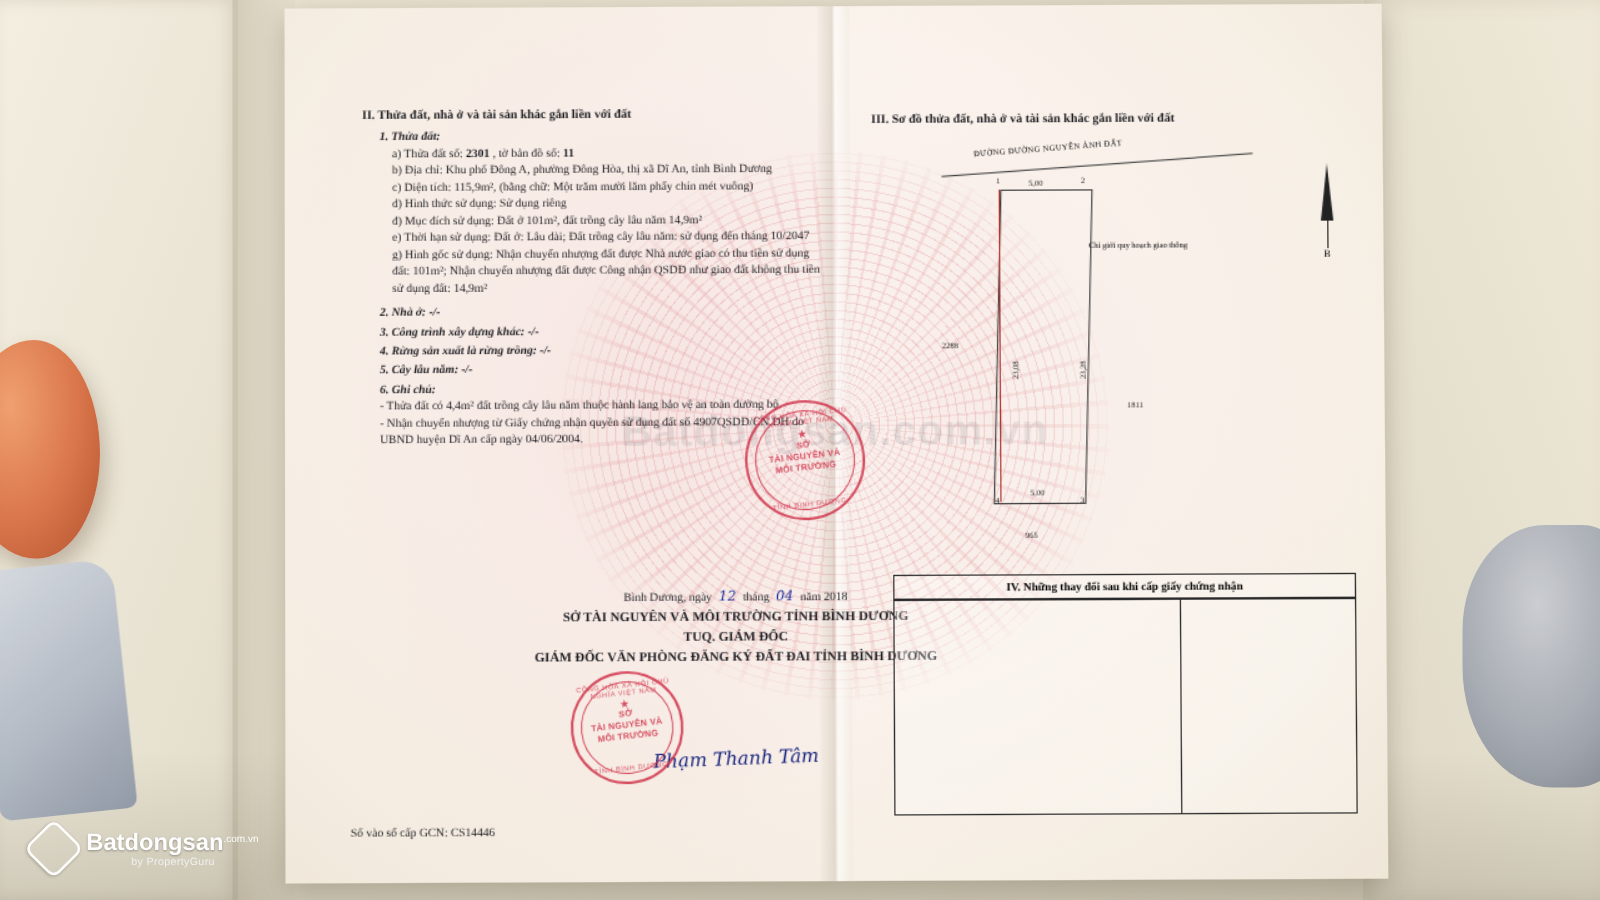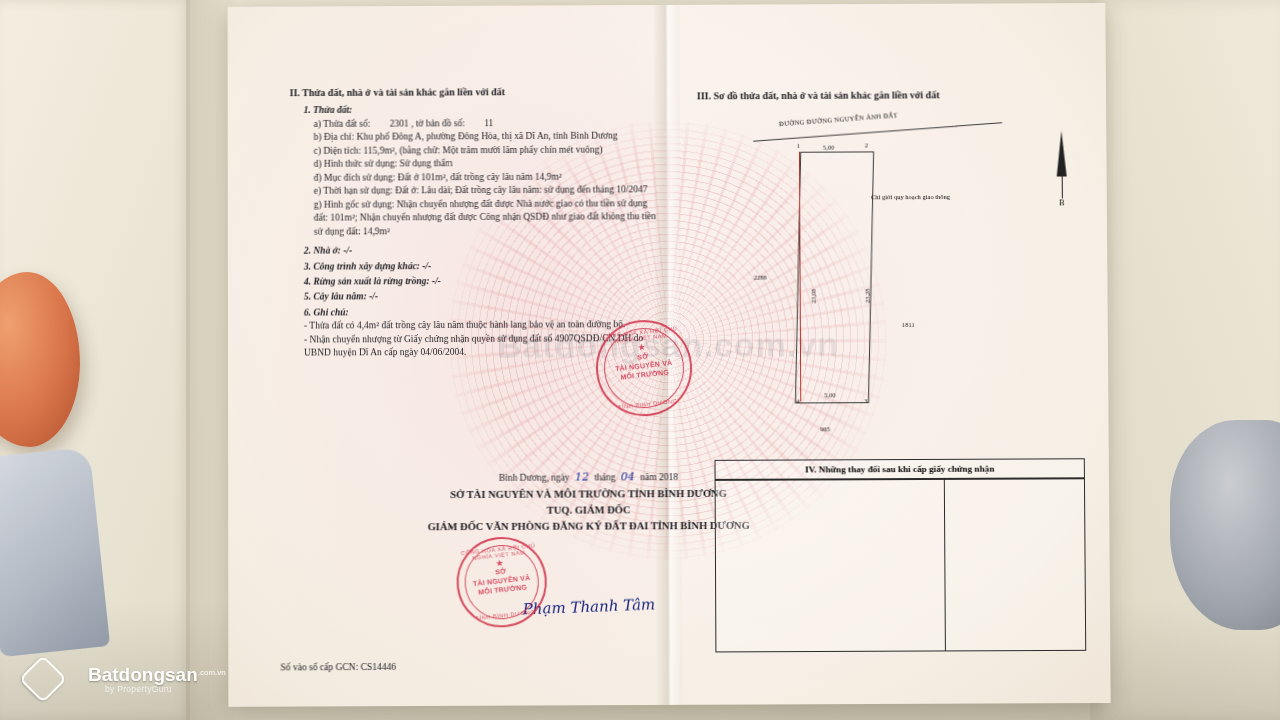--- a/index.html
+++ b/index.html
@@ -138,21 +138,21 @@
     margin-bottom: 4px;
   }
   .sub-title {
     font-style: italic;
     font-weight: 700;
     margin-top: 2px;
   }
   .indent-1 { padding-left: 14px; }
   .indent-2 { padding-left: 24px; }
   .row { display: block; }
-  .b { font-weight: 400; margin-left: 17px; }
+  .b { font-weight: 700; }
   .mt6 { margin-top: 6px; }
 
   .notes-list { padding-left: 14px; }
 
   
   .sign-block {
     position: absolute;
     left: 180px; top: 466px;
     width: 360px;
     text-align: center;
@@ -351,21 +351,20 @@
     transform: rotate(45deg);
     box-shadow: 0 1px 3px rgba(0,0,0,.25);
   }
   .brand-text { line-height: 1.05; }
   .brand-name {
     font-family: "Liberation Sans", sans-serif;
     font-size: 19px;
     font-weight: 700;
     color: #ffffff;
     text-shadow: 0 1px 2px rgba(0,0,0,.35);
-    margin-left: 19px;
   }
   .brand-tld {
     font-family: "Liberation Sans", sans-serif;
     font-size: 8px;
     color: #ffffff;
     vertical-align: super;
     text-align: center;
   }
   .brand-sub {
     font-family: "Liberation Sans", sans-serif;
@@ -424,21 +423,21 @@
       </div>
 
       <div class="row indent-2">
         <span>c) Diện tích:</span>
         <span>115,9m²,</span>
         <span>(bằng chữ: Một trăm mười lăm phẩy chín mét vuông)</span>
       </div>
 
       <div class="row indent-2">
         <span>d) Hình thức sử dụng:</span>
-        <span>Sử dụng thẩm</span>
+        <span>Sử dụng riêng</span>
       </div>
 
       <div class="row indent-2">
         <span>đ) Mục đích sử dụng:</span>
         <span>Đất ở 101m², đất trồng cây lâu năm 14,9m²</span>
       </div>
 
       <div class="row indent-2">
         <span>e) Thời hạn sử dụng:</span>
         <span>Đất ở: Lâu dài; Đất trồng cây lâu năm: sử dụng đến tháng 10/2047</span>

